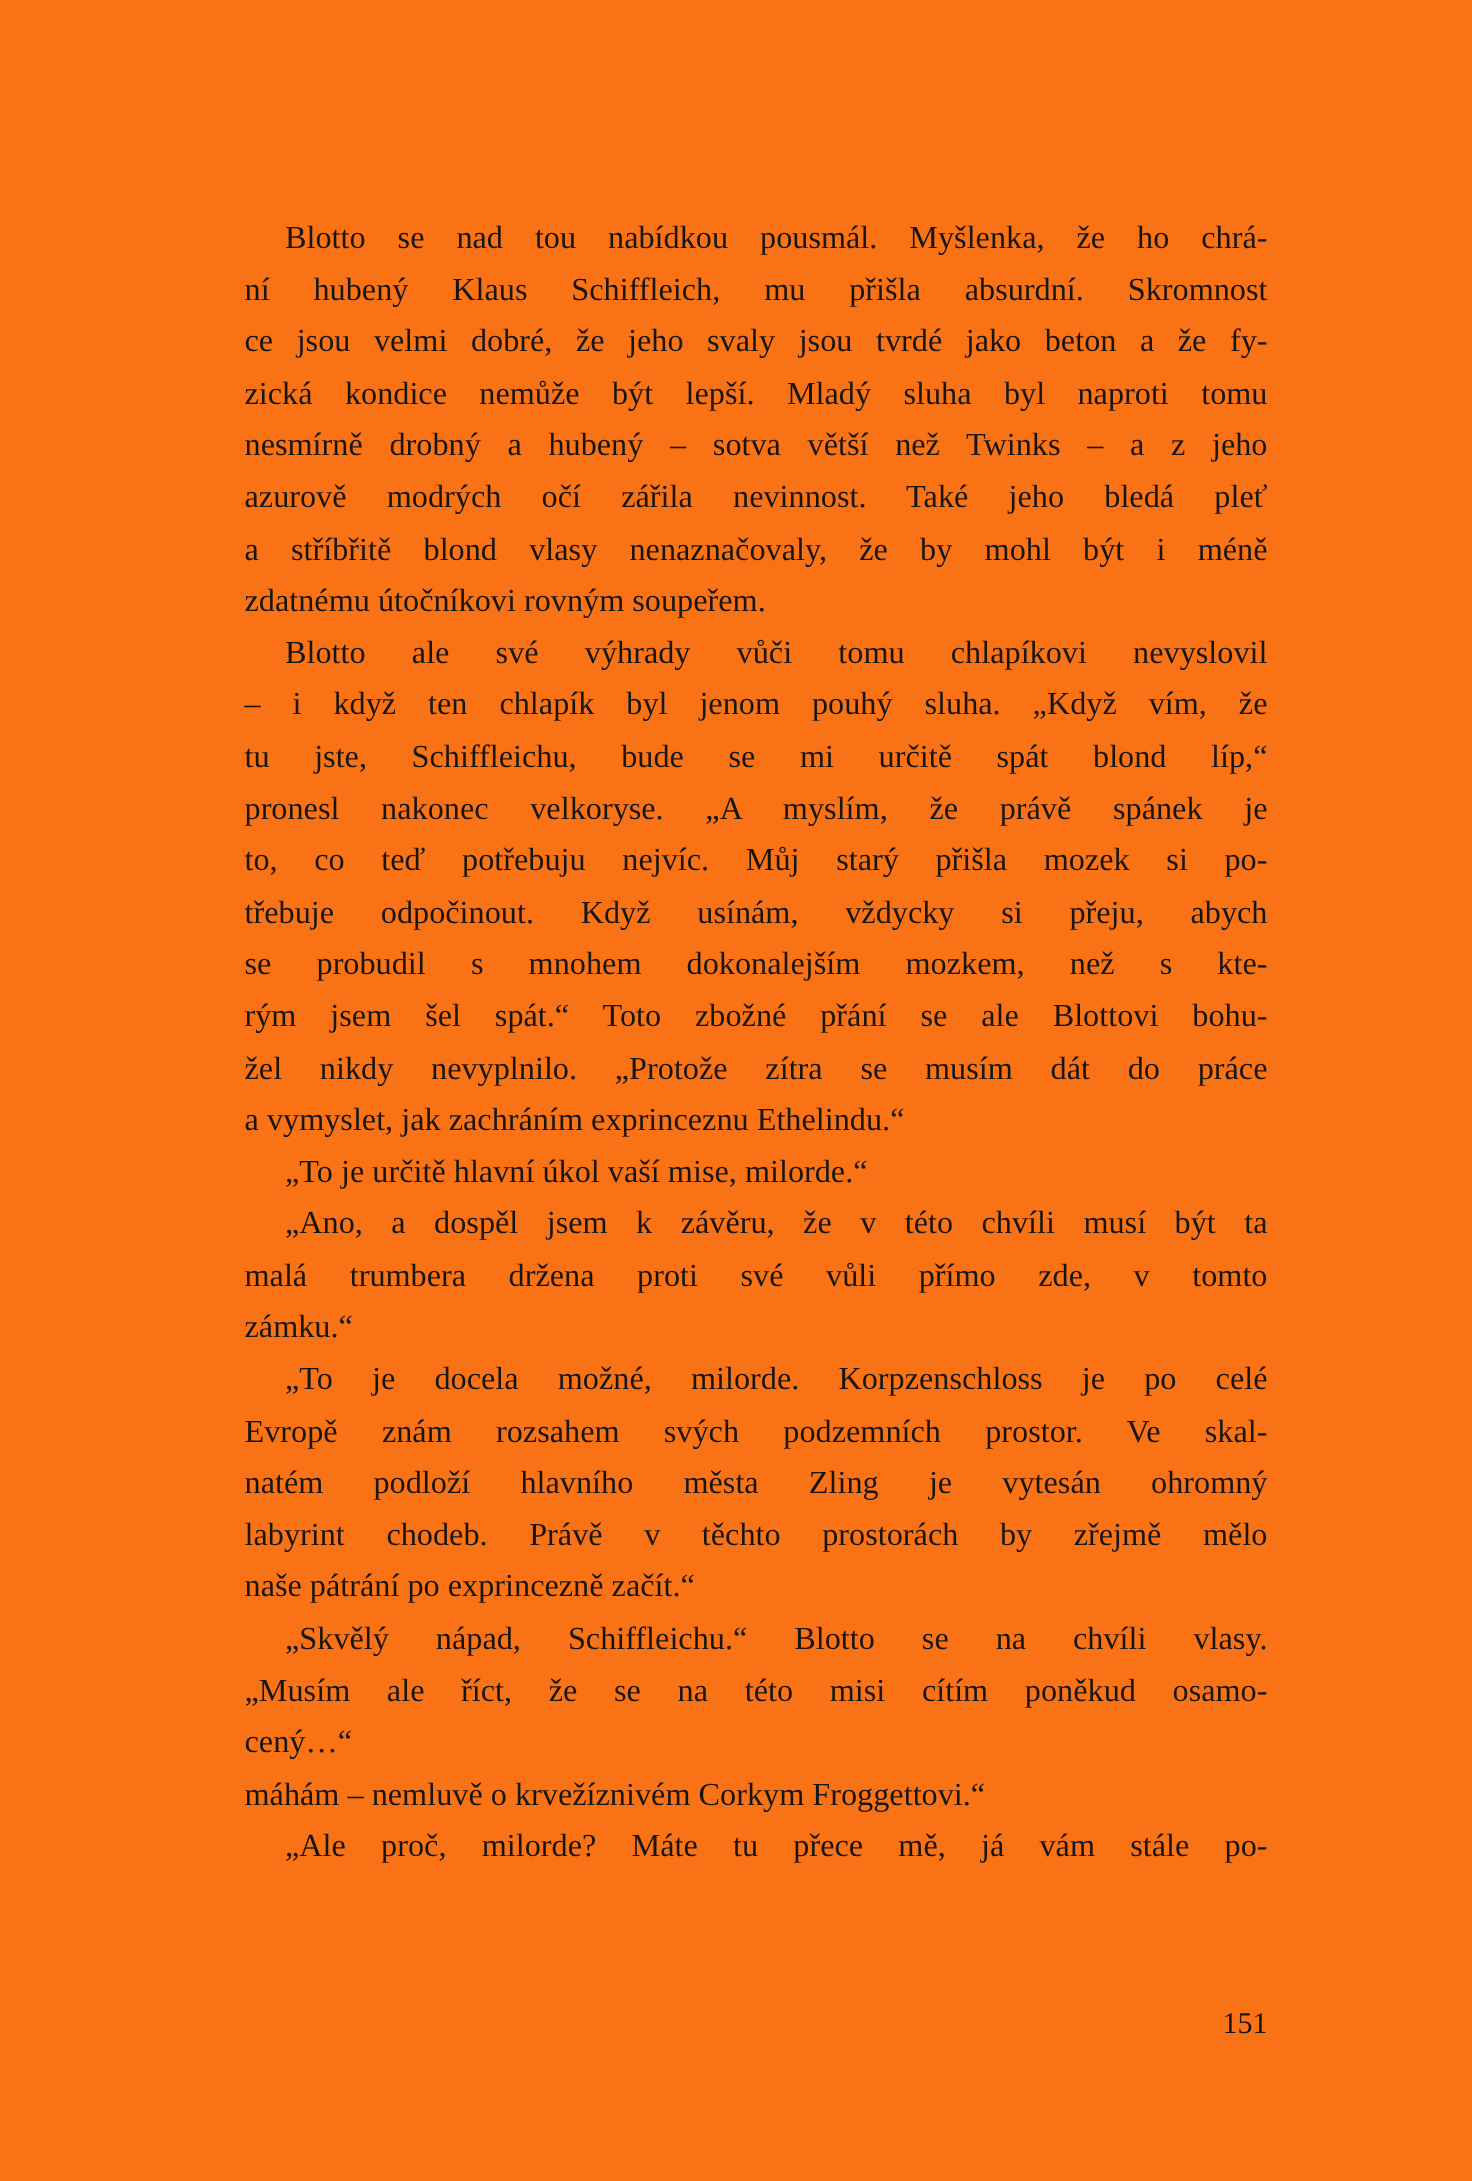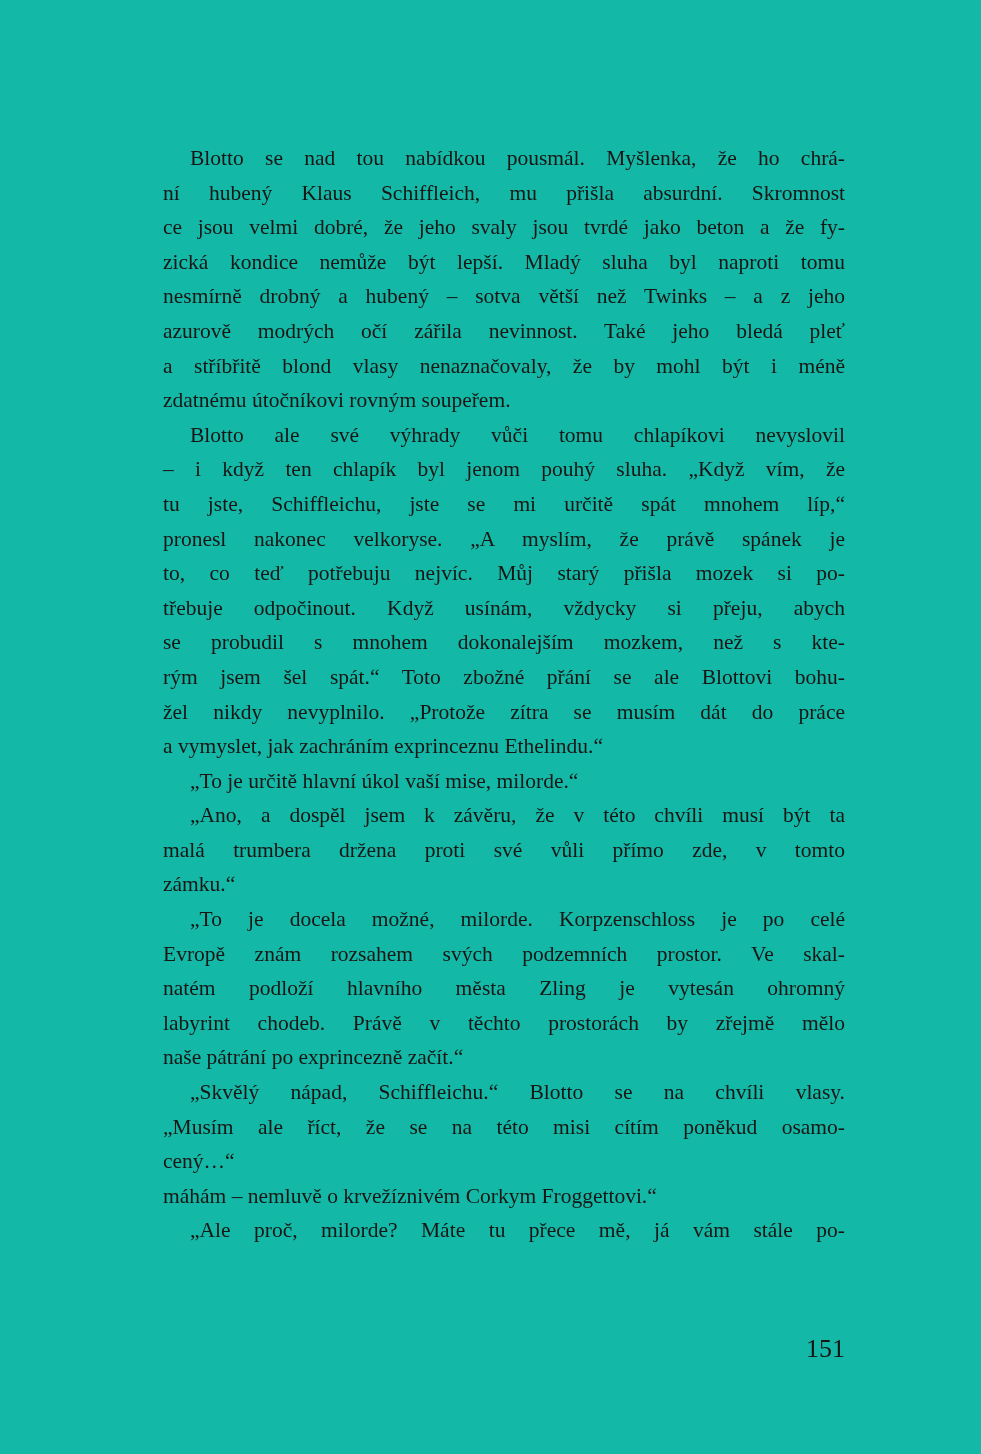--- a/index.html
+++ b/index.html
@@ -4,21 +4,21 @@
 <style>
   html, body {
     margin: 0;
     padding: 0;
     background: #ffffff;
   }
   .page {
     position: relative;
     width: 981px;
     height: 1454px;
-    background: #14b8a6;
+    background: #f97316;
     overflow: hidden;
     font-family: "Liberation Serif", "DejaVu Serif", serif;
     color: #181614;
   }
   .text-block {
     position: absolute;
     left: 163px;
     top: 141px;
     width: 682px;
   }
@@ -42,21 +42,21 @@
   .line.last {
     text-align-last: left;
     white-space: normal;
   }
   .page-number {
     position: absolute;
     left: 163px;
     width: 682px;
     top: 1334px;
     text-align: right;
-    font-size: 26px;
+    font-size: 20px;
     line-height: 30px;
   }
 </style>
 </head>
 <body>
 
 <div class="page">
   <div class="text-block">
       <div class="para">
         <div class="line first">Blotto se nad tou nabídkou pousmál. Myšlenka, že ho chrá-</div>
@@ -64,21 +64,21 @@
         <div class="line">ce jsou velmi dobré, že jeho svaly jsou tvrdé jako beton a že fy-</div>
         <div class="line">zická kondice nemůže být lepší. Mladý sluha byl naproti tomu</div>
         <div class="line">nesmírně drobný a hubený – sotva větší než Twinks – a z jeho</div>
         <div class="line">azurově modrých očí zářila nevinnost. Také jeho bledá pleť</div>
         <div class="line">a stříbřitě blond vlasy nenaznačovaly, že by mohl být i méně</div>
         <div class="line last">zdatnému útočníkovi rovným soupeřem.</div>
       </div>
       <div class="para">
         <div class="line first">Blotto ale své výhrady vůči tomu chlapíkovi nevyslovil</div>
         <div class="line">– i když ten chlapík byl jenom pouhý sluha. „Když vím, že</div>
-        <div class="line">tu jste, Schiffleichu, jste se mi určitě spát mnohem líp,“</div>
+        <div class="line">tu jste, Schiffleichu, bude se mi určitě spát blond líp,“</div>
         <div class="line">pronesl nakonec velkoryse. „A myslím, že právě spánek je</div>
         <div class="line">to, co teď potřebuju nejvíc. Můj starý přišla mozek si po-</div>
         <div class="line">třebuje odpočinout. Když usínám, vždycky si přeju, abych</div>
         <div class="line">se probudil s mnohem dokonalejším mozkem, než s kte-</div>
         <div class="line">rým jsem šel spát.“ Toto zbožné přání se ale Blottovi bohu-</div>
         <div class="line">žel nikdy nevyplnilo. „Protože zítra se musím dát do práce</div>
         <div class="line last">a vymyslet, jak zachráním exprinceznu Ethelindu.“</div>
       </div>
       <div class="para">
         <div class="line first last">„To je určitě hlavní úkol vaší mise, milorde.“</div>

